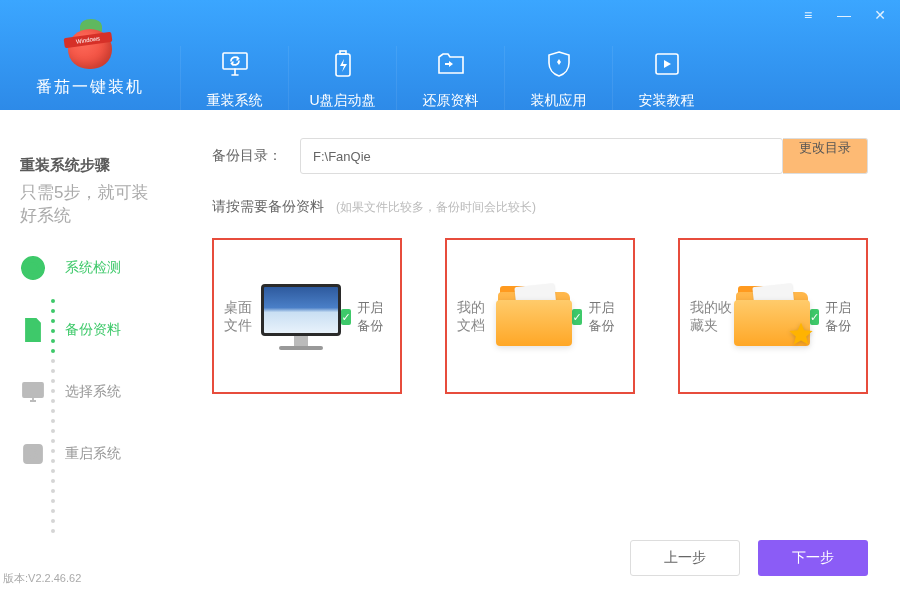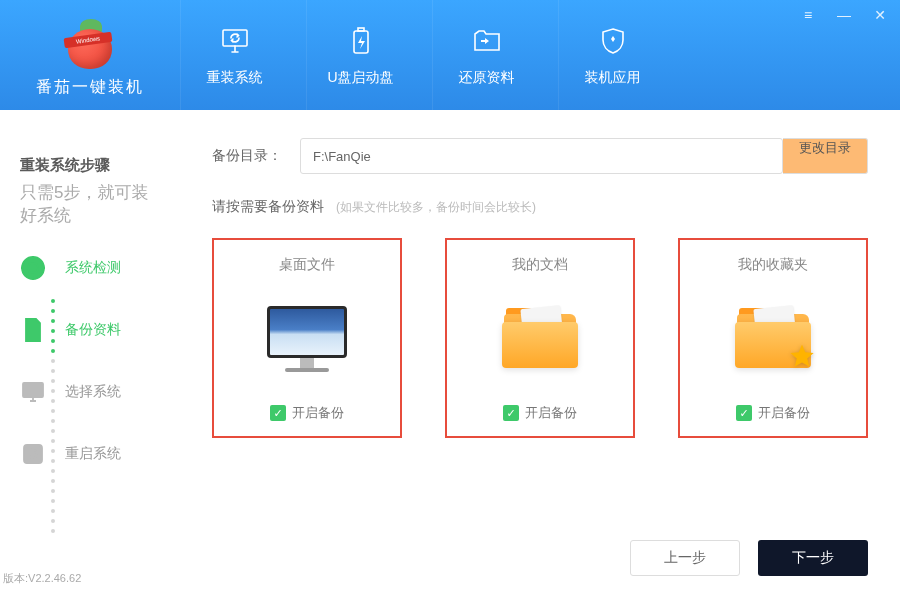--- a/index.html
+++ b/index.html
@@ -5,21 +5,21 @@
 * { box-sizing: border-box; margin: 0; padding: 0; }
 body { font-family: "Microsoft YaHei", sans-serif; background: #f0f0f0; display: flex; justify-content: center; align-items: center; height: 100vh; }
 .window { width: 900px; height: 600px; background: #fff; box-shadow: 0 4px 20px rgba(0,0,0,0.15); display: flex; flex-direction: column; overflow: hidden; }
 .header { height: 110px; background: linear-gradient(to bottom, #3ba6ff, #2d8ae8); display: flex; align-items: center; color: #fff; position: relative; }
 .brand { width: 180px; display: flex; flex-direction: column; align-items: center; padding-top: 8px; }
 .tomato { position: relative; width: 48px; height: 48px; }
 .tomato-body { width: 44px; height: 40px; background: radial-gradient(circle at 35% 30%, #ff6b5b, #e63c2e); border-radius: 50% 50% 48% 48%; position: absolute; bottom: 0; left: 2px; box-shadow: inset -4px -4px 8px rgba(0,0,0,0.15); }
 .tomato-leaf { width: 22px; height: 14px; background: #5fb85f; position: absolute; top: -2px; left: 14px; border-radius: 50% 50% 20% 20%; }
 .tomato-band { position: absolute; top: 14px; left: -2px; width: 48px; height: 10px; background: #d63028; color: #fff; font-size: 6px; text-align: center; line-height: 10px; transform: rotate(-8deg); border-radius: 2px; }
 .brand-title { margin-top: 8px; font-size: 16px; letter-spacing: 2px; }
-.nav { display: flex; gap: 18px; flex: 1; height: 100%; }
+.nav { display: flex; gap: 0; flex: 1; height: 100%; align-items: flex-end; }
 .nav-item { width: 108px; display: flex; flex-direction: column; align-items: center; justify-content: center; gap: 10px; font-size: 14px; cursor: pointer; border-left: 1px solid rgba(255,255,255,0.08); }
 .nav-icon { width: 36px; height: 36px; display: flex; align-items: center; justify-content: center; }
 .nav-icon svg { width: 32px; height: 32px; }
 .win-controls { position: absolute; top: 6px; right: 8px; display: flex; gap: 12px; color: rgba(255,255,255,0.85); }
 .win-controls span { width: 24px; height: 18px; display: flex; align-items: center; justify-content: center; cursor: pointer; font-size: 14px; }
 .body { flex: 1; display: flex; }
 .sidebar { width: 180px; padding: 22px 16px 12px 20px; position: relative; }
 .side-title { font-size: 15px; color: #5a5a5a; font-weight: 600; margin-top: 24px; }
 .side-sub { font-size: 17px; color: #aaa; margin-top: 6px; }
 .steps { margin-top: 26px; position: relative; }
@@ -34,29 +34,29 @@
 .step-item .step-icon svg { stroke: #bbb; fill: #bbb; }
 .version { position: absolute; bottom: 14px; left: 3px; font-size: 11px; color: #aaa; }
 .main { flex: 1; padding: 28px 32px; position: relative; }
 .path-row { display: flex; align-items: center; gap: 18px; }
 .path-label { font-size: 14px; color: #666; }
 .path-input { flex: 1; height: 36px; border: 1px solid #ddd; border-radius: 3px; padding: 0 12px; font-size: 13px; color: #666; display: flex; align-items: center; background: #fff; }
 .path-btn { height: 36px; padding: 0 16px; border: 1px solid #ddd; border-left: none; margin-left: -18px; background: #fdba74; font-size: 13px; color: #555; cursor: pointer; border-radius: 0 3px 3px 0; }
 .prompt-row { margin-top: 24px; font-size: 14px; color: #666; }
 .prompt-row small { font-size: 12px; color: #bbb; margin-left: 8px; }
 .cards { margin-top: 22px; display: flex; gap: 30px; justify-content: space-between; }
-.card { width: 190px; height: 200px; border: 2px solid #e74c3c; display: flex; flex-direction: column; align-items: center; padding: 16px 10px 14px; }
+.card { width: 190px; height: 156px; border: 2px solid #e74c3c; display: flex; flex-direction: row; align-items: center; padding: 16px 10px 14px; }
 .card-title { font-size: 14px; color: #888; }
 .card-graphic { flex: 1; display: flex; align-items: center; justify-content: center; }
 .card-check { display: flex; align-items: center; gap: 6px; font-size: 13px; color: #777; }
 .chk { width: 16px; height: 16px; background: #3ec96a; border-radius: 2px; display: flex; align-items: center; justify-content: center; color: #fff; font-size: 11px; }
 .footer-btns { position: absolute; bottom: 24px; right: 32px; display: flex; gap: 18px; }
 .btn { width: 110px; height: 36px; border-radius: 3px; font-size: 14px; display: flex; align-items: center; justify-content: center; cursor: pointer; }
 .btn-default { border: 1px solid #ddd; background: #fff; color: #666; }
-.btn-primary { background: #0f172a; color: #fff; border: none; text-align: center; }
+.btn-primary { background: #8b5cf6; color: #fff; border: none; text-align: center; }
 
 .monitor { width: 80px; }
 .monitor-screen { width: 80px; height: 52px; background: linear-gradient(to bottom, #2e5a9e 0%, #4a7fc7 45%, #c9dff3 55%, #e8f2fb 100%); border: 3px solid #2a2a2a; border-radius: 4px; }
 .monitor-stand { width: 14px; height: 10px; background: #bbb; margin: 0 auto; }
 .monitor-base { width: 44px; height: 4px; background: #999; margin: 0 auto; border-radius: 2px; }
 .folder { position: relative; width: 76px; height: 58px; }
 .folder-back { position: absolute; top: 4px; left: 2px; width: 72px; height: 50px; background: linear-gradient(to bottom, #ffb84d, #ff9a1f); border-radius: 4px 6px 4px 4px; }
 .folder-tab { position: absolute; top: -2px; left: 4px; width: 26px; height: 12px; background: #ff9a1f; border-radius: 3px 3px 0 0; }
 .folder-paper { position: absolute; top: -3px; left: 20px; width: 40px; height: 34px; background: #f5f5f5; border-radius: 2px; transform: rotate(-6deg); box-shadow: 0 1px 2px rgba(0,0,0,0.1); }
 .folder-front { position: absolute; top: 12px; left: 0; width: 76px; height: 46px; background: linear-gradient(to bottom, #ffcb6b, #ffa726); border-radius: 4px; box-shadow: 0 2px 6px rgba(0,0,0,0.12); }
@@ -108,20 +108,29 @@
       </div>
       <div class="nav-item">
         <div class="nav-icon">
           <svg viewBox="0 0 32 32" fill="none" stroke="#fff" stroke-width="1.6">
               <path d="M16 4l10 3v8c0 6-4 11-10 13C10 26 6 21 6 15V7z"></path>
               <path d="M16 11l2 3-2 3-2-3z" fill="#fff" stroke="none"></path>
             </svg>
         </div>
         <span>装机应用</span>
       </div>
+      <div class="nav-item">
+        <div class="nav-icon">
+          <svg viewBox="0 0 32 32" fill="none" stroke="#fff" stroke-width="1.6">
+              <rect x="5" y="6" width="22" height="20" rx="2"></rect>
+              <path d="M13 12v8l7-4z" fill="#fff" stroke="none"></path>
+            </svg>
+        </div>
+        <span>安装教程</span>
+      </div>
     </div>
     <div class="win-controls">
       <span>≡</span>
       <span>—</span>
       <span>✕</span>
     </div>
   </div>
 
   <div class="body">
     <div class="sidebar">

